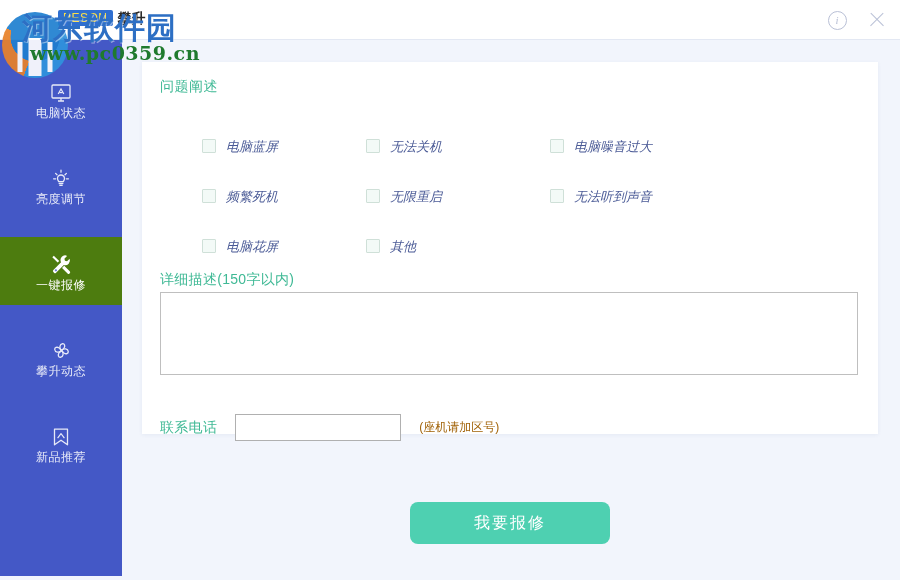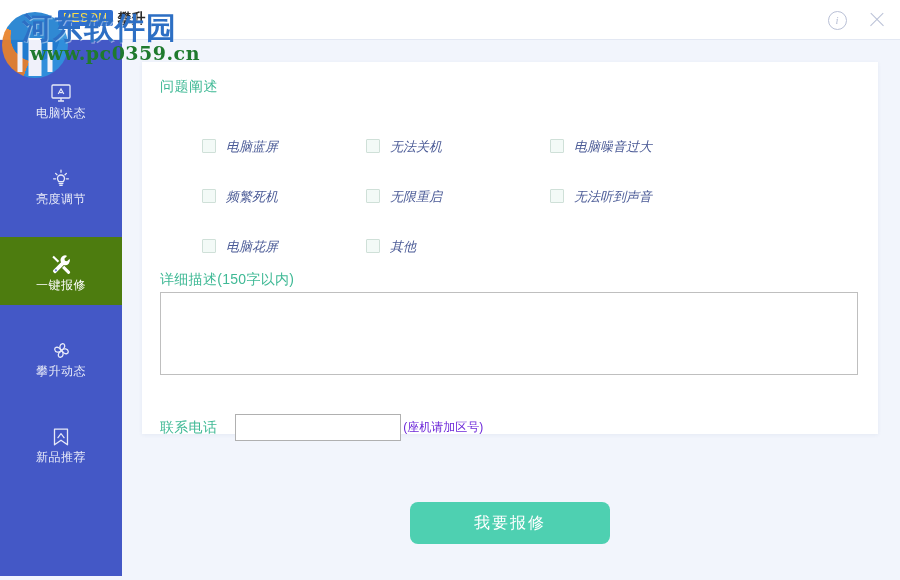--- a/index.html
+++ b/index.html
@@ -227,22 +227,22 @@
     background: #ffffff;
     box-sizing: border-box;
     outline: none;
     font-family: "Liberation Sans", sans-serif;
     font-size: 13px;
     color: #333;
     padding: 0 6px;
   }
   .phone-hint {
     font-size: 12px;
-    color: #6d28d9;
-    margin-left: 2px;
+    color: #a16207;
+    margin-left: 18px;
     white-space: nowrap;
   }
 
   
   .submit-btn {
     position: absolute;
     left: 268px; top: 440px;
     width: 200px; height: 42px;
     background: #4ed0b1;
     border: none;

